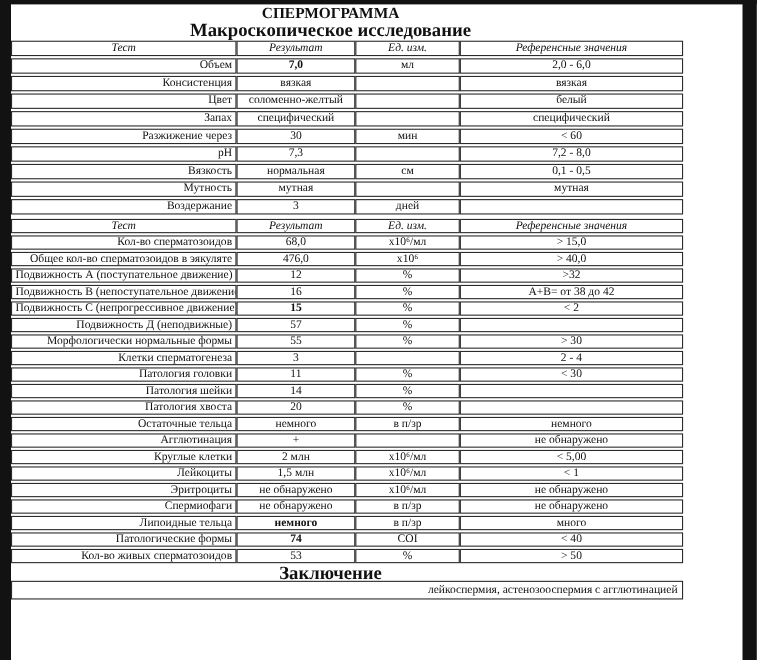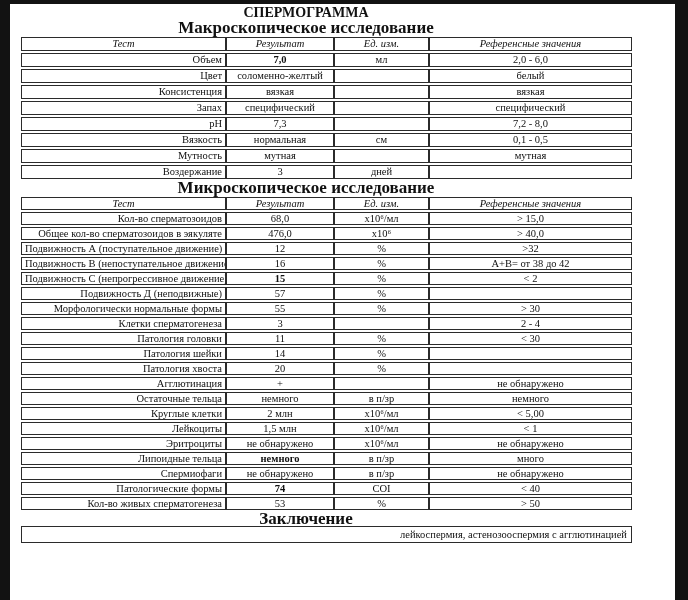--- a/index.html
+++ b/index.html
@@ -13,21 +13,20 @@
     overflow: hidden;
   }
   .bar-top    { position: absolute; top: 0; left: 0; width: 688px; height: 4px;  background: #121212; }
   .bar-left   { position: absolute; top: 0; left: 0; width: 10px;  height: 600px; background: #121212; }
   .bar-right  { position: absolute; top: 0; right: 0; width: 13px; height: 600px; background: #121212; }
 
   .content {
     position: absolute;
     left: 10px; top: 4px;
     width: 581px;
-    padding-left: 11px;
   }
   .report-title {
     text-align: center;
     font-weight: bold;
     font-size: 14px;
     line-height: 16px;
     margin-top: 1px;
   }
   .section-heading {
     text-align: center;
@@ -103,36 +102,42 @@
       </tr>
     </thead>
     <tbody>
         <tr>
           <td>Объем</td>
           <td class="bold">7,0</td>
           <td>мл</td>
           <td>2,0 - 6,0</td>
         </tr>
         <tr>
+          <td>Консистенция</td>
+          <td>вязкая</td>
+          <td></td>
+          <td>вязкая</td>
+        </tr>
+        <tr>
           <td>Цвет</td>
           <td>соломенно-желтый</td>
           <td></td>
           <td>белый</td>
         </tr>
         <tr>
-          <td>Консистенция</td>
-          <td>вязкая</td>
-          <td></td>
-          <td>вязкая</td>
-        </tr>
-        <tr>
           <td>Запах</td>
           <td>специфический</td>
           <td></td>
           <td>специфический</td>
+        </tr>
+        <tr>
+          <td>Разжижение через</td>
+          <td>30</td>
+          <td>мин</td>
+          <td>&lt; 60</td>
         </tr>
         <tr>
           <td>pH</td>
           <td>7,3</td>
           <td></td>
           <td>7,2 - 8,0</td>
         </tr>
         <tr>
           <td>Вязкость</td>
           <td>нормальная</td>
@@ -147,21 +152,20 @@
         </tr>
         <tr>
           <td>Воздержание</td>
           <td>3</td>
           <td>дней</td>
           <td></td>
         </tr>
       </tbody>
   </table>
 
-  <div class="section-heading">Микроскопическое исследование</div>
 
   <table class="micro">
     <colgroup>
       <col class="c-test">
         <col class="c-result">
         <col class="c-unit">
         <col class="c-ref">
     </colgroup>
     <thead>
       <tr>
@@ -232,69 +236,69 @@
           <td>%</td>
           <td></td>
         </tr>
         <tr>
           <td>Патология хвоста</td>
           <td>20</td>
           <td>%</td>
           <td></td>
         </tr>
         <tr>
-          <td>Агглютинация</td>
-          <td>+</td>
-          <td></td>
-          <td>не обнаружено</td>
-        </tr>
-        <tr>
           <td>Остаточные тельца</td>
           <td>немного</td>
           <td>в п/зр</td>
           <td>немного</td>
         </tr>
         <tr>
+          <td>Агглютинация</td>
+          <td>+</td>
+          <td></td>
+          <td>не обнаружено</td>
+        </tr>
+        <tr>
           <td>Круглые клетки</td>
           <td>2 млн</td>
           <td>x10⁶/мл</td>
           <td>&lt; 5,00</td>
         </tr>
         <tr>
           <td>Лейкоциты</td>
           <td>1,5 млн</td>
           <td>x10⁶/мл</td>
           <td>&lt; 1</td>
         </tr>
         <tr>
           <td>Эритроциты</td>
           <td>не обнаружено</td>
           <td>x10⁶/мл</td>
           <td>не обнаружено</td>
         </tr>
         <tr>
+          <td>Спермиофаги</td>
+          <td>не обнаружено</td>
+          <td>в п/зр</td>
+          <td>не обнаружено</td>
+        </tr>
+        <tr>
           <td>Липоидные тельца</td>
           <td class="bold">немного</td>
           <td>в п/зр</td>
           <td>много</td>
         </tr>
         <tr>
-          <td>Спермиофаги</td>
-          <td>не обнаружено</td>
-          <td>в п/зр</td>
-          <td>не обнаружено</td>
-        </tr>
-        <tr>
           <td>Патологические формы</td>
           <td class="bold">74</td>
           <td>COI</td>
           <td>&lt; 40</td>
         </tr>
         <tr>
-          <td>Кол-во живых сперматогенеза</td>
+          <td>Кол-во живых сперматозоидов</td>
           <td>53</td>
           <td>%</td>
           <td>&gt; 50</td>
         </tr>
       </tbody>
   </table>
 
   <div class="section-heading">Заключение</div>
 
   <div class="conclusion-box">лейкоспермия, астенозооспермия с агглютинацией</div>

